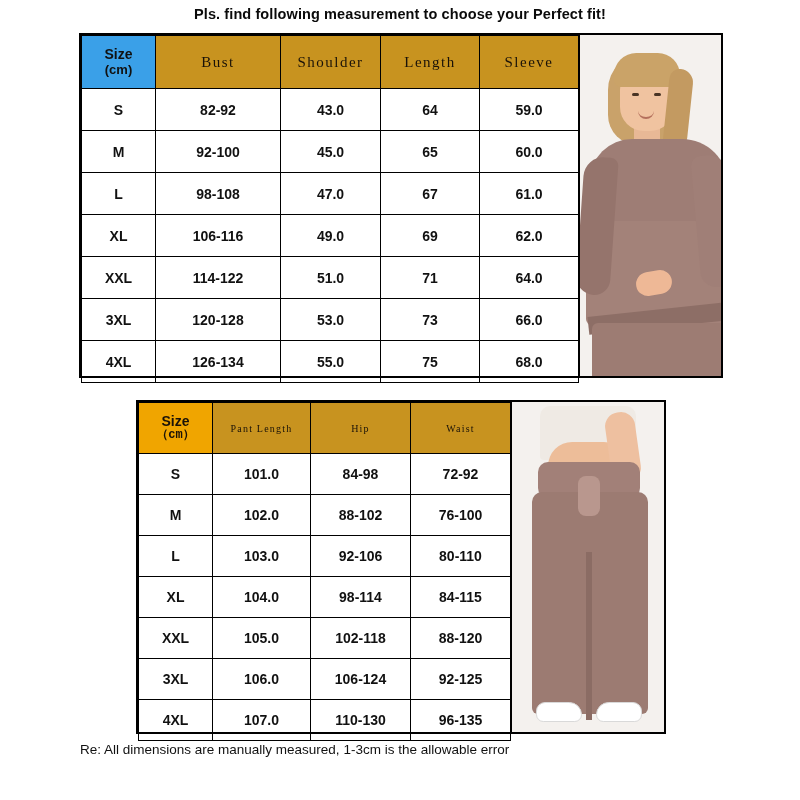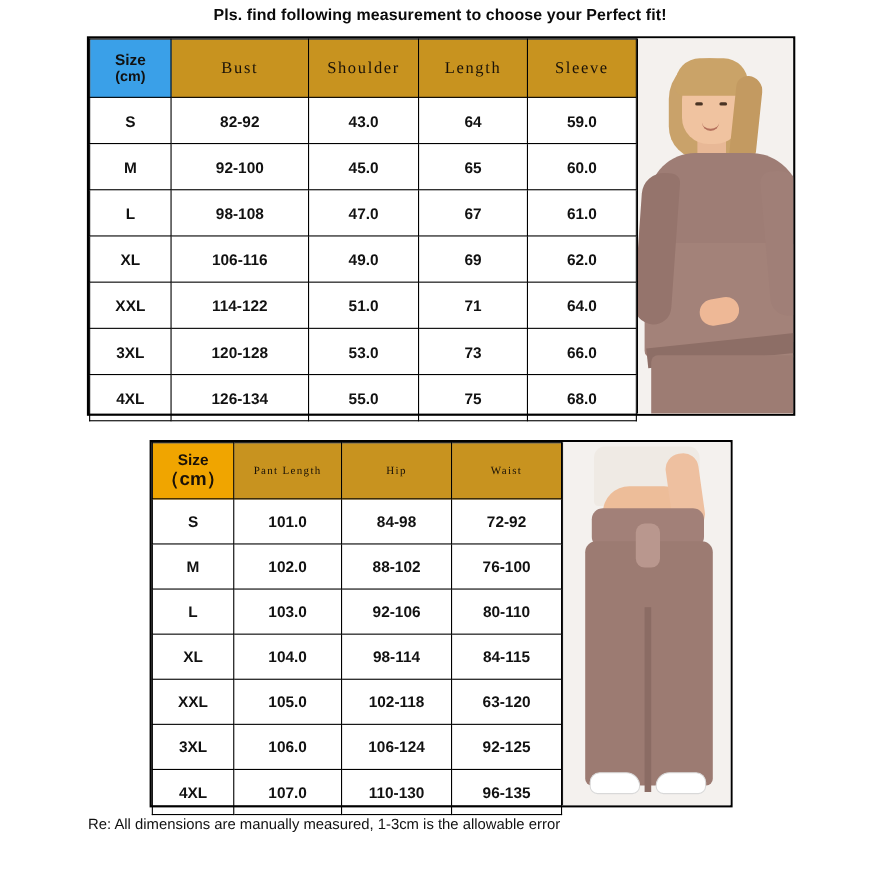--- a/index.html
+++ b/index.html
@@ -136,21 +136,22 @@
   .bottom-table thead th.size-head {
     background: #f0a500;
     font-family: "Liberation Sans", sans-serif;
     font-weight: bold;
     font-size: 14px;
     letter-spacing: 0;
     line-height: 1.15;
   }
   .bottom-table thead th.size-head .unit {
     display: block;
-    font-size: 17px;
+    font-size: 12px;
+    font-family: Liberation Mono, monospace;
   }
   .bottom-table col.b0 { width: 74px; }
   .bottom-table col.b1 { width: 98px; }
   .bottom-table col.b2 { width: 100px; }
   .bottom-table col.b3 { width: 100px; }
 
   .bottom-photo {
     flex: 1;
     background: #ffffff;
     position: relative;
@@ -346,21 +347,21 @@
         <tr>
           <td>XL</td>
           <td>104.0</td>
           <td>98-114</td>
           <td>84-115</td>
         </tr>
         <tr>
           <td>XXL</td>
           <td>105.0</td>
           <td>102-118</td>
-          <td>63-120</td>
+          <td>88-120</td>
         </tr>
         <tr>
           <td>3XL</td>
           <td>106.0</td>
           <td>106-124</td>
           <td>92-125</td>
         </tr>
         <tr>
           <td>4XL</td>
           <td>107.0</td>

